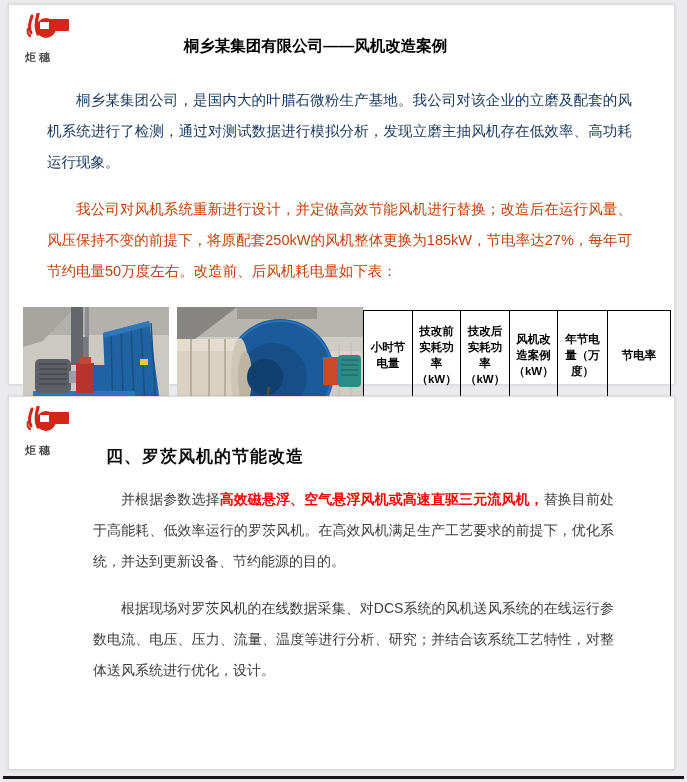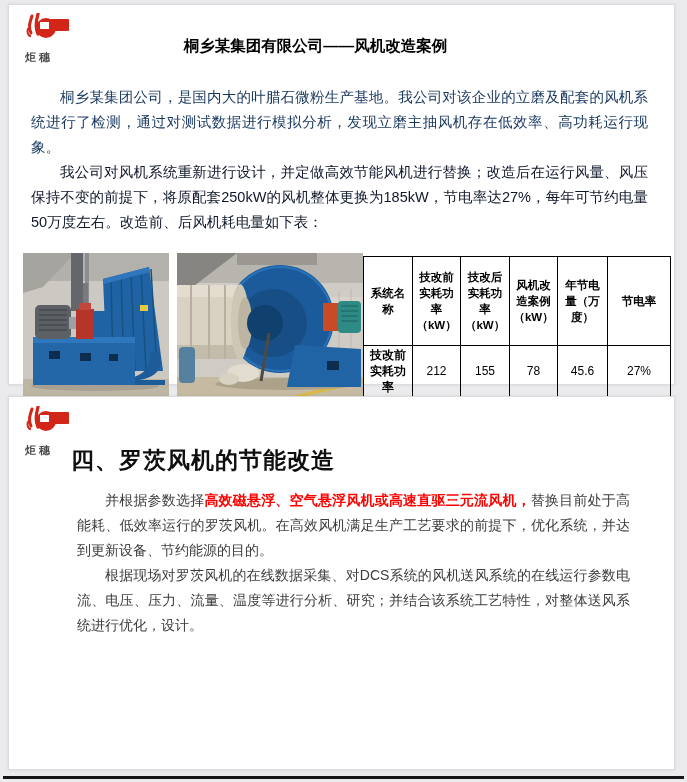--- a/index.html
+++ b/index.html
@@ -5,33 +5,33 @@
   html,body{margin:0;padding:0;background:#ebebed;}
   body{font-family:"Liberation Sans","DejaVu Sans",sans-serif;}
   .canvas{position:relative;width:687px;height:782px;background:#ebebed;overflow:hidden;}
   .page{position:absolute;left:8px;width:667px;background:#ffffff;border:1px solid #dcdcde;box-sizing:border-box;box-shadow:0 0 3px rgba(0,0,0,.10);}
   .page1{top:4px;height:381px;}
   .page2{top:396px;height:374px;}
   .logo{position:absolute;left:16px;top:8px;width:60px;}
   .logo-name{font-size:11px;color:#4a4a4a;letter-spacing:3px;font-weight:bold;margin-top:-1px;}
   .p1-title{padding-top:31px;padding-right:52px;text-align:center;font-size:15.5px;font-weight:bold;color:#000;}
   .p1-paras{margin-top:28px;padding:0 26px 0 22px;}
-  .para{font-size:14.5px;line-height:25px;text-align:justify;text-indent:2em;margin:0;}
+  .para{font-size:14.5px;line-height:31px;text-align:justify;text-indent:2em;margin:16px;}
   .para.navy{color:#17365d;}
-  .para.red{color:#0f172a;}
+  .para.red{color:#c2410c;}
   .figure-row{position:relative;margin-top:14px;height:152px;}
   .photo{position:absolute;top:4px;}
   .photo1{left:14px;}
   .photo2{left:168px;}
   .data-table{position:absolute;left:354px;top:7px;border-collapse:collapse;table-layout:fixed;width:307px;color:#000;}
   .data-table th,.data-table td{border:1.5px solid #000;text-align:center;vertical-align:middle;padding:1px 2px;overflow:hidden;}
   .data-table th{font-size:11.5px;line-height:16px;font-weight:bold;height:86px;}
   .data-table td{font-size:12px;line-height:16px;height:46px;}
   .data-table td.sys{font-weight:bold;}
-  .p2-heading{padding-top:48px;padding-left:62px;font-size:23px;font-weight:bold;color:#0f0f0f;letter-spacing:1px;}
+  .p2-heading{padding-top:48px;padding-left:97px;font-size:17px;font-weight:bold;color:#0f0f0f;letter-spacing:1px;}
   .p2-paras{margin-top:12px;padding:0 44px 0 68px;}
   .para.gray{color:#3d3d3d;font-size:14px;}
   .redspan{color:#ff0000;font-weight:bold;}
   .bottom-bar{position:absolute;left:3px;top:776px;width:681px;height:3px;background:#161616;}
 </style>
 </head>
 <body>
 
 <div class="canvas">
 
@@ -120,21 +120,21 @@
         <colgroup>
           <col style="width:49px">
             <col style="width:48px">
             <col style="width:49px">
           <col style="width:48px">
             <col style="width:50px">
             <col style="width:63px">
         </colgroup>
         <thead>
           <tr>
-            <th>系统名称</th>
+            <th>小时节电量</th>
             <th>技改前实耗功率（kW）</th>
             <th>技改后实耗功率（kW）</th>
             <th>风机改造案例（kW）</th>
             <th>年节电量（万度）</th>
             <th>节电率</th>
           </tr>
         </thead>
         <tbody>
           <tr>
             <td class="sys">技改前实耗功率</td>

